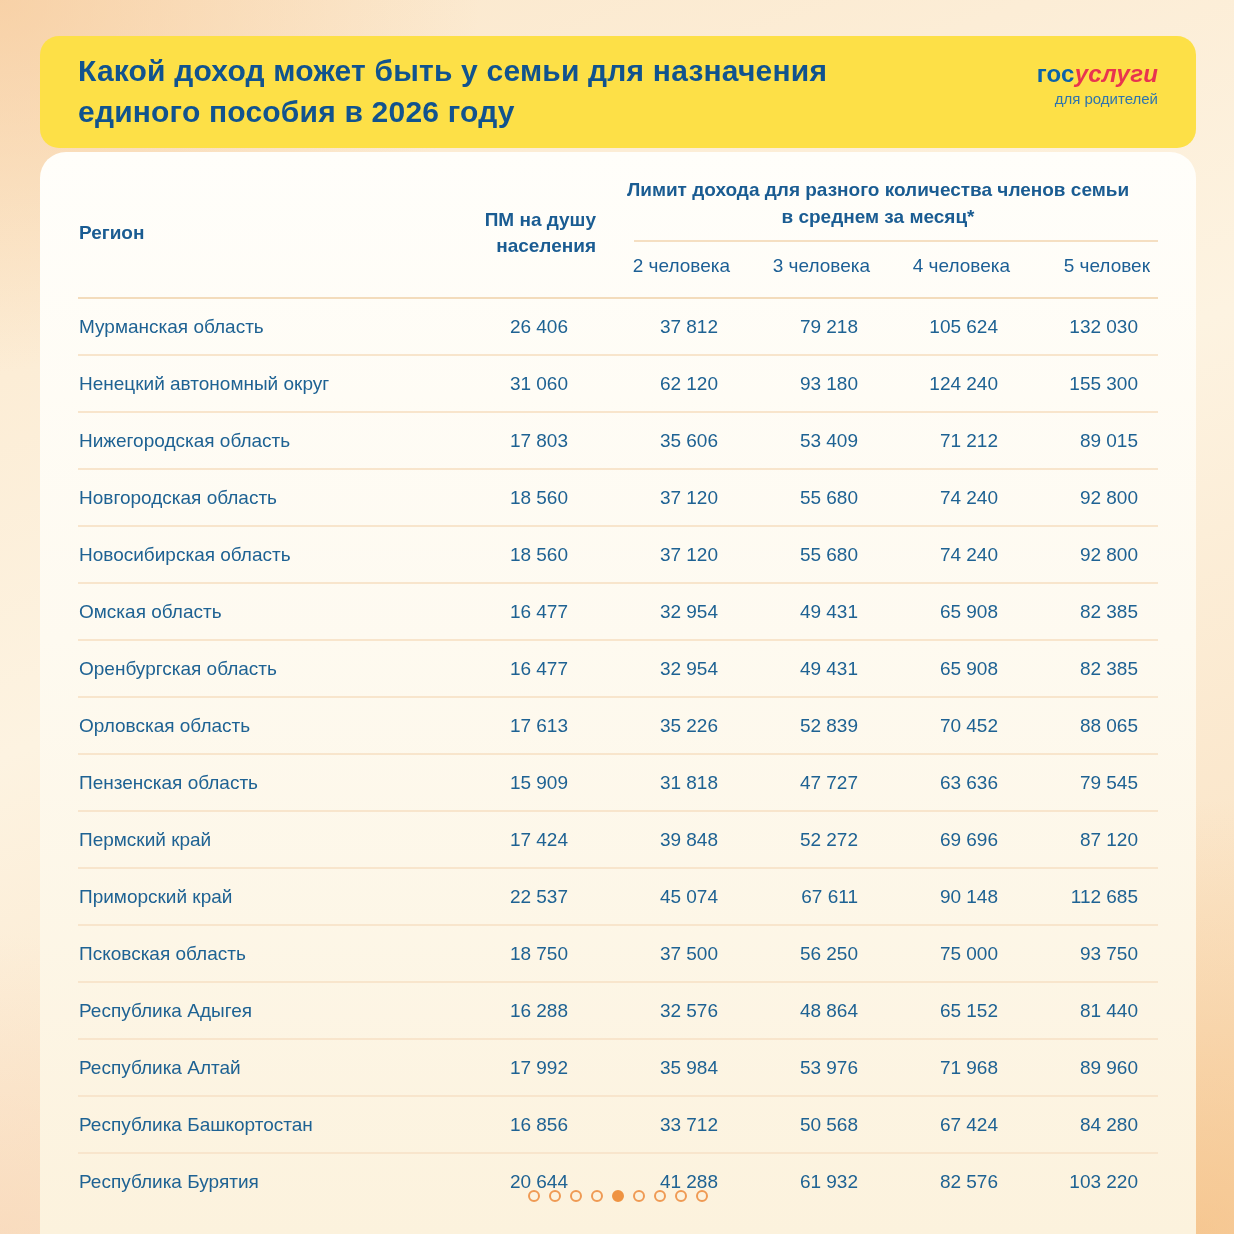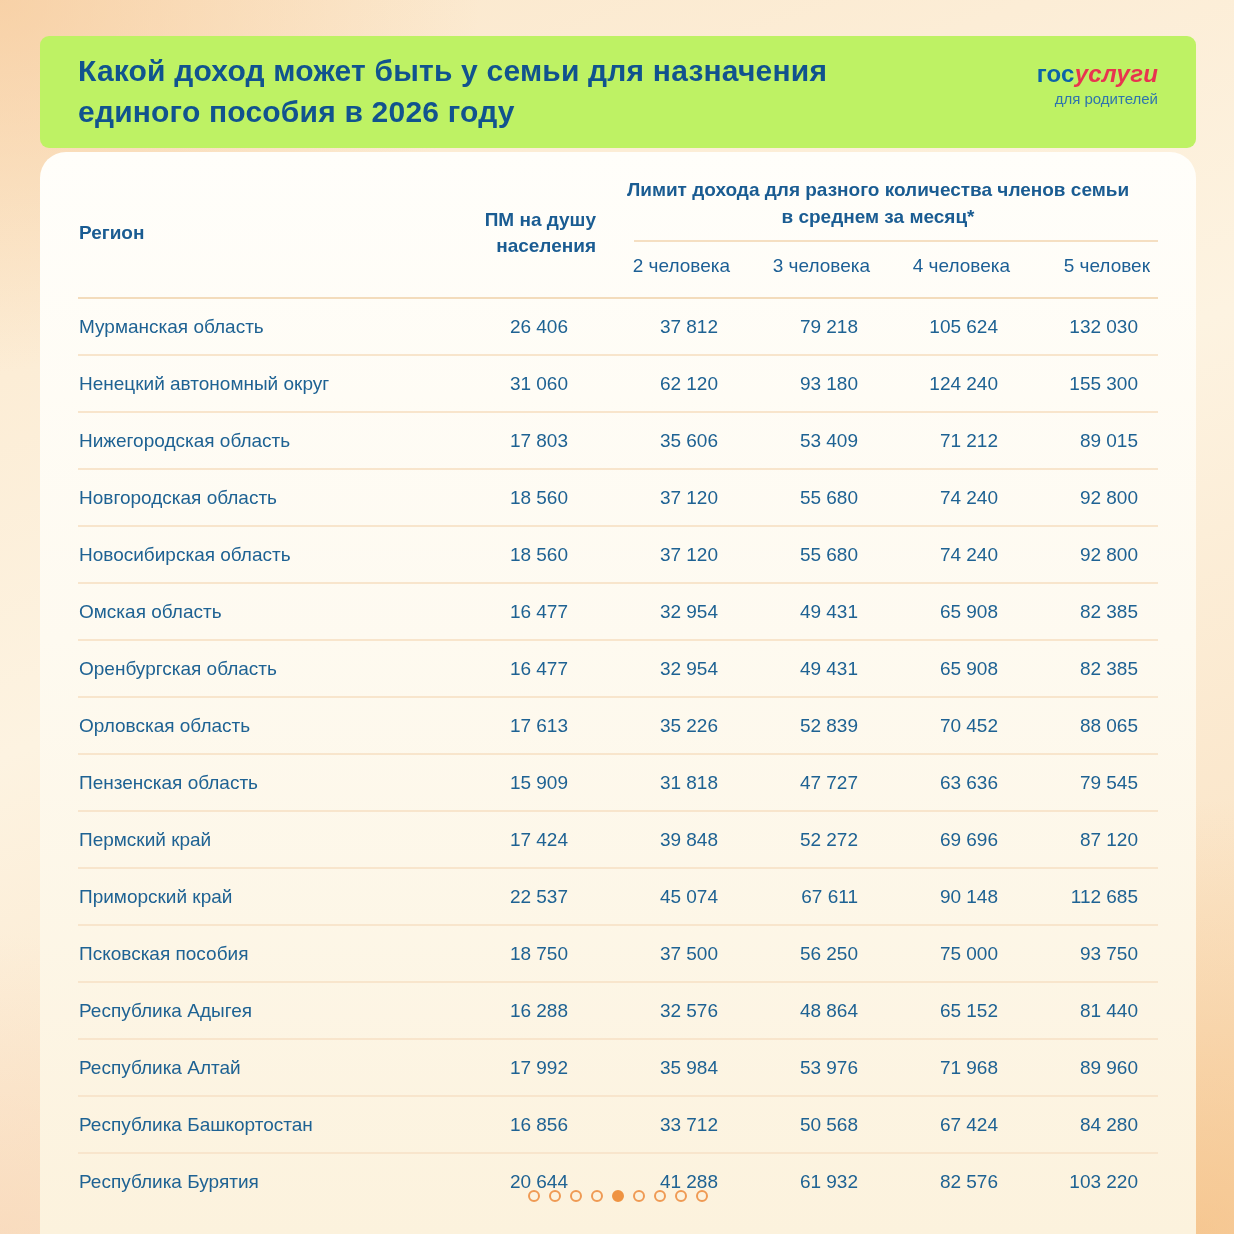--- a/index.html
+++ b/index.html
@@ -8,21 +8,21 @@
     position: relative; overflow: hidden;
     font-family: "Liberation Sans", sans-serif;
     background:
       radial-gradient(900px 700px at 97% 100%, rgba(243,181,112,0.55), rgba(243,181,112,0) 62%),
       radial-gradient(800px 620px at 0% 0%, rgba(246,198,148,0.65), rgba(246,198,148,0) 60%),
       radial-gradient(700px 500px at 0% 100%, rgba(247,208,176,0.5), rgba(247,208,176,0) 60%),
       linear-gradient(160deg, #fbe7cb 0%, #fdf3e1 45%, #f9ddba 100%);
   }
   .header-card {
     position: absolute; left: 40px; top: 36px; width: 1156px; height: 112px;
-    background: #bef264; border-radius: 9px;
+    background: #fde047; border-radius: 19px;
   }
   .title {
     position: absolute; left: 38px; top: 14px; margin: 0; width: 860px;
     font-size: 30px; line-height: 41px; font-weight: 700;
     color: #11538e; letter-spacing: 0.2px;
   }
   .logo { position: absolute; right: 38px; top: 25px; text-align: right; }
   .logo-main { font-size: 24px; font-weight: 700; letter-spacing: 0.2px; line-height: 26px; }
   .logo-gos { color: #0d63a8; }
   .logo-uslugi { color: #e8344f; font-style: italic; }
@@ -190,21 +190,21 @@
   </tr>
           <tr>
     <td class="region">Приморский край</td>
     <td class="num pm">22 537</td>
     <td class="num">45 074</td>
     <td class="num">67 611</td>
     <td class="num">90 148</td>
     <td class="num">112 685</td>
   </tr>
           <tr>
-    <td class="region">Псковская пособия</td>
+    <td class="region">Псковская область</td>
     <td class="num pm">18 750</td>
     <td class="num">37 500</td>
     <td class="num">56 250</td>
     <td class="num">75 000</td>
     <td class="num">93 750</td>
   </tr>
           <tr>
     <td class="region">Республика Адыгея</td>
     <td class="num pm">16 288</td>
     <td class="num">32 576</td>

